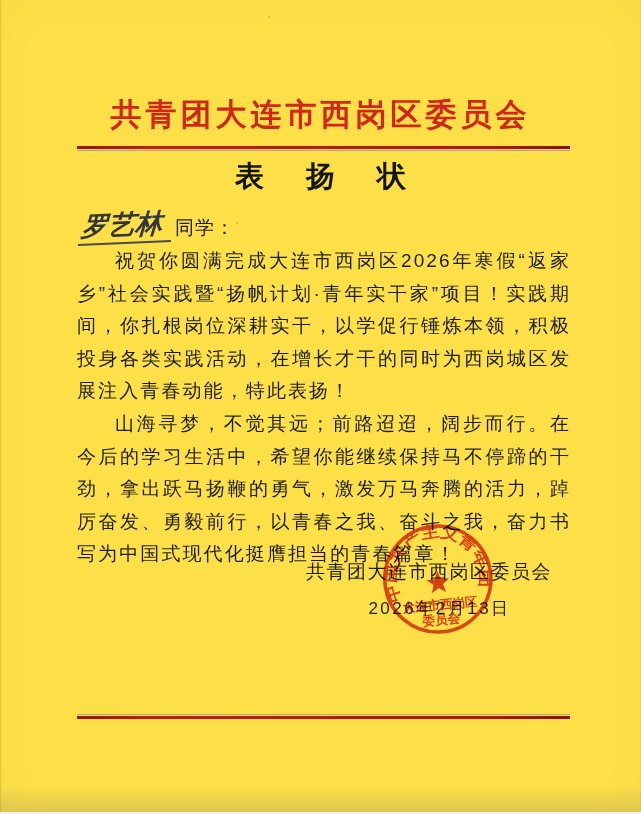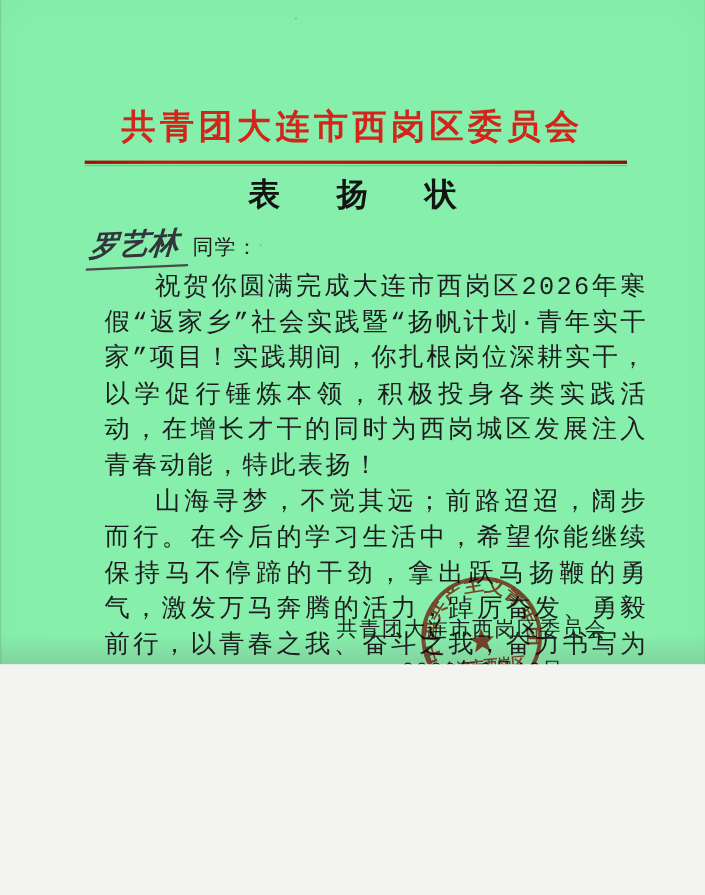--- a/index.html
+++ b/index.html
@@ -1,21 +1,21 @@
 <!DOCTYPE html>
 <html style="--title_red: #d2251c; --rule_red: #b2140a; --seal_red: #d6392c; --ink_black: #1d1d1f;"><head>
 <meta charset="utf-8">
 <style>
   html,body { margin:0; padding:0; background:#f3f3f1; }
   .page {
     position:relative;
-    width:641px; height:604px;
+    width:641px; height:812px;
     margin:0 auto;
-    background:#86efac;
-    font-family:Liberation Mono, monospace;
+    background:#fde047;
+    font-family:Liberation Sans, sans-serif;
     overflow:hidden;
     box-shadow: inset 0 0 50px rgba(0,0,0,0.025);
   }
   
   .scan-left   { position:absolute; left:0; top:0; bottom:0; width:2px;
                  background:linear-gradient(to right, rgba(60,60,60,0.18), rgba(0,0,0,0)); }
   .scan-right  { position:absolute; right:0; top:0; bottom:0; width:1px; background:rgba(0,0,0,0.05); }
   .scan-bottom { position:absolute; left:0; right:0; bottom:0; height:26px;
                  background:linear-gradient(to bottom, rgba(0,0,0,0) 0%, rgba(120,118,112,0.10) 45%, rgba(125,123,118,0.22) 100%); }
   .speck { position:absolute; width:2px; height:2px; border-radius:50%; background:rgba(110,110,110,0.35); }
@@ -49,22 +49,22 @@
     font-size:27px; font-weight:bold; font-style:italic;
     color:#33353c;
     transform:rotate(-2.5deg) skewX(-6deg);
     border-bottom:2px solid #4a4a4a;
     padding:0 10px 0 2px;
     line-height:34px;
   }
   .salutation-suffix { font-size:19px; color:#1d1d1f; margin-left:3px; letter-spacing:1px;text-align:right; }
 
   .body-text {
-    position:absolute; top:245px; left:95px; width:494px;
-    font-size:23px; line-height:32.6px;
+    position:absolute; top:245px; left:77px; width:494px;
+    font-size:19px; line-height:32.6px;
     letter-spacing:2.1px;
     color:var(--ink_black,#1d1d1f);
     text-align:justify;
   }
   .body-text p { margin:0; text-indent:2em; }
 
   .signature {
     position:absolute; top:559px; left:0; width:552px;
     text-align:right;
     font-size:19px; letter-spacing:1.5px;

